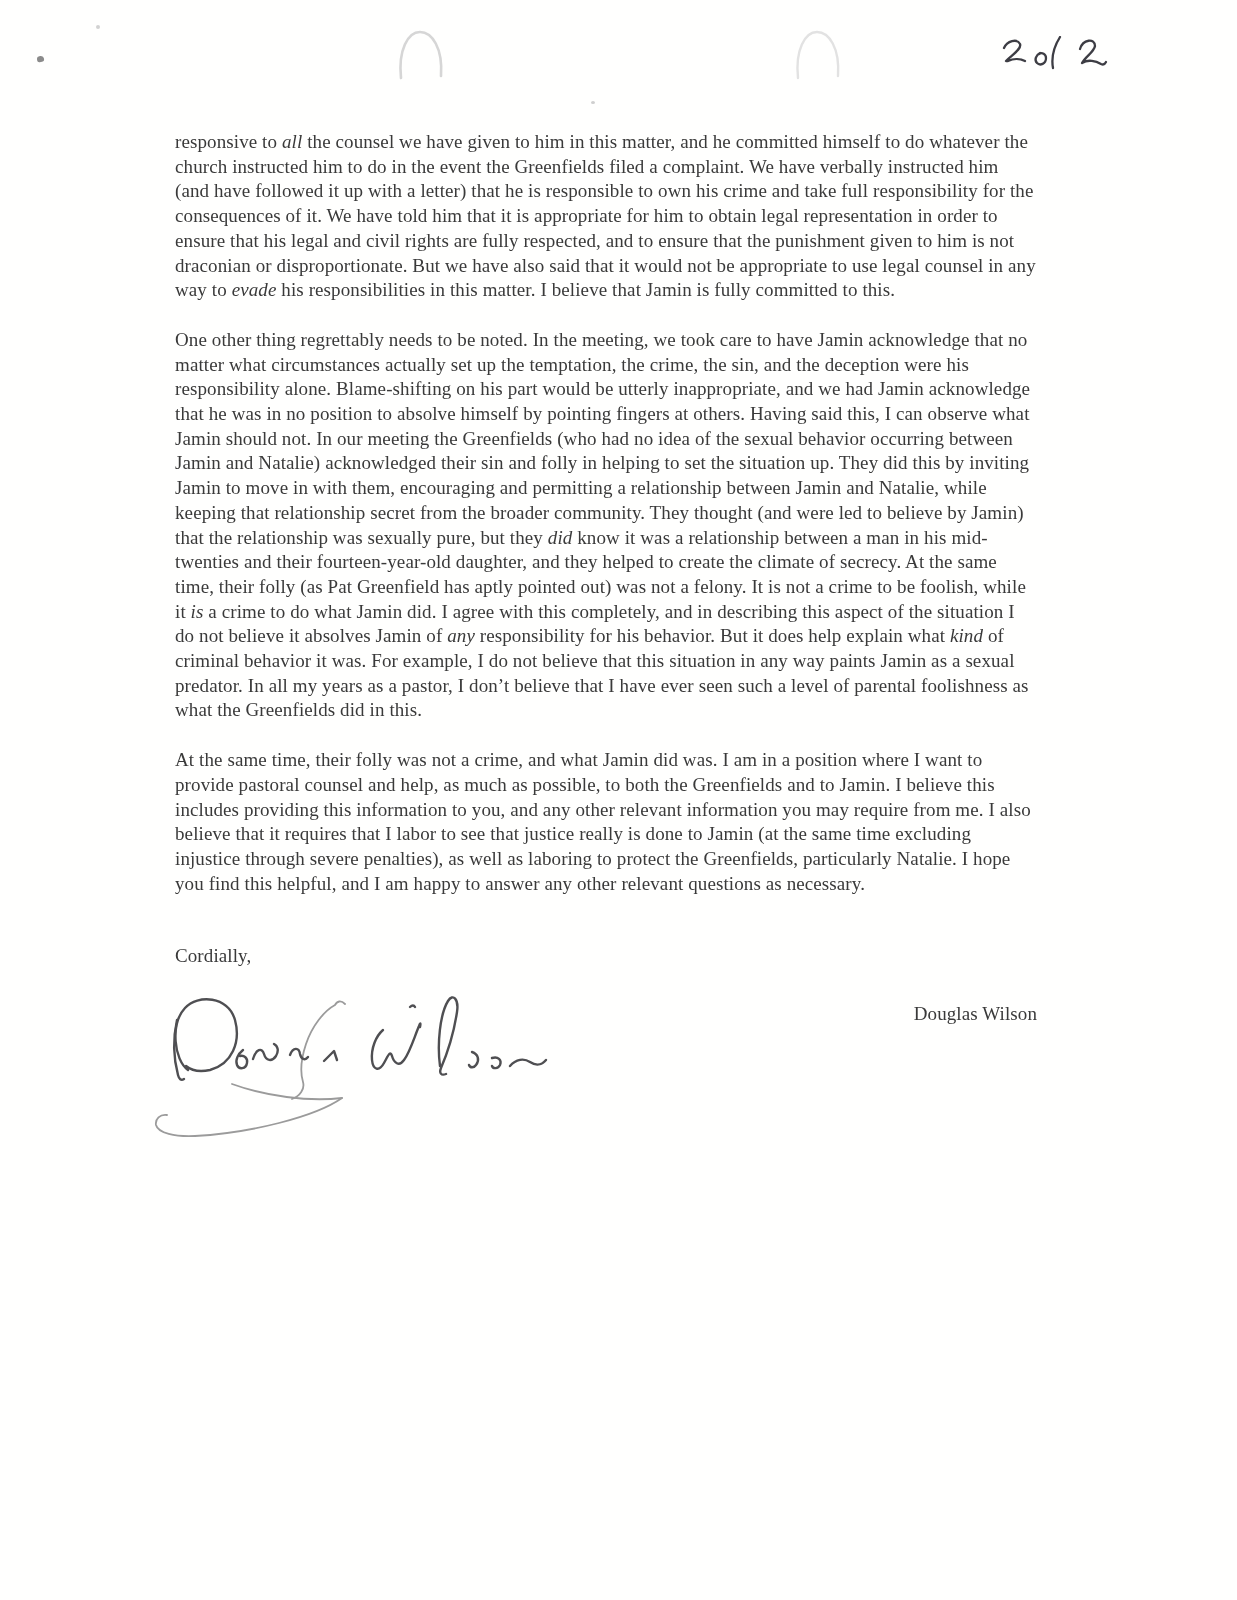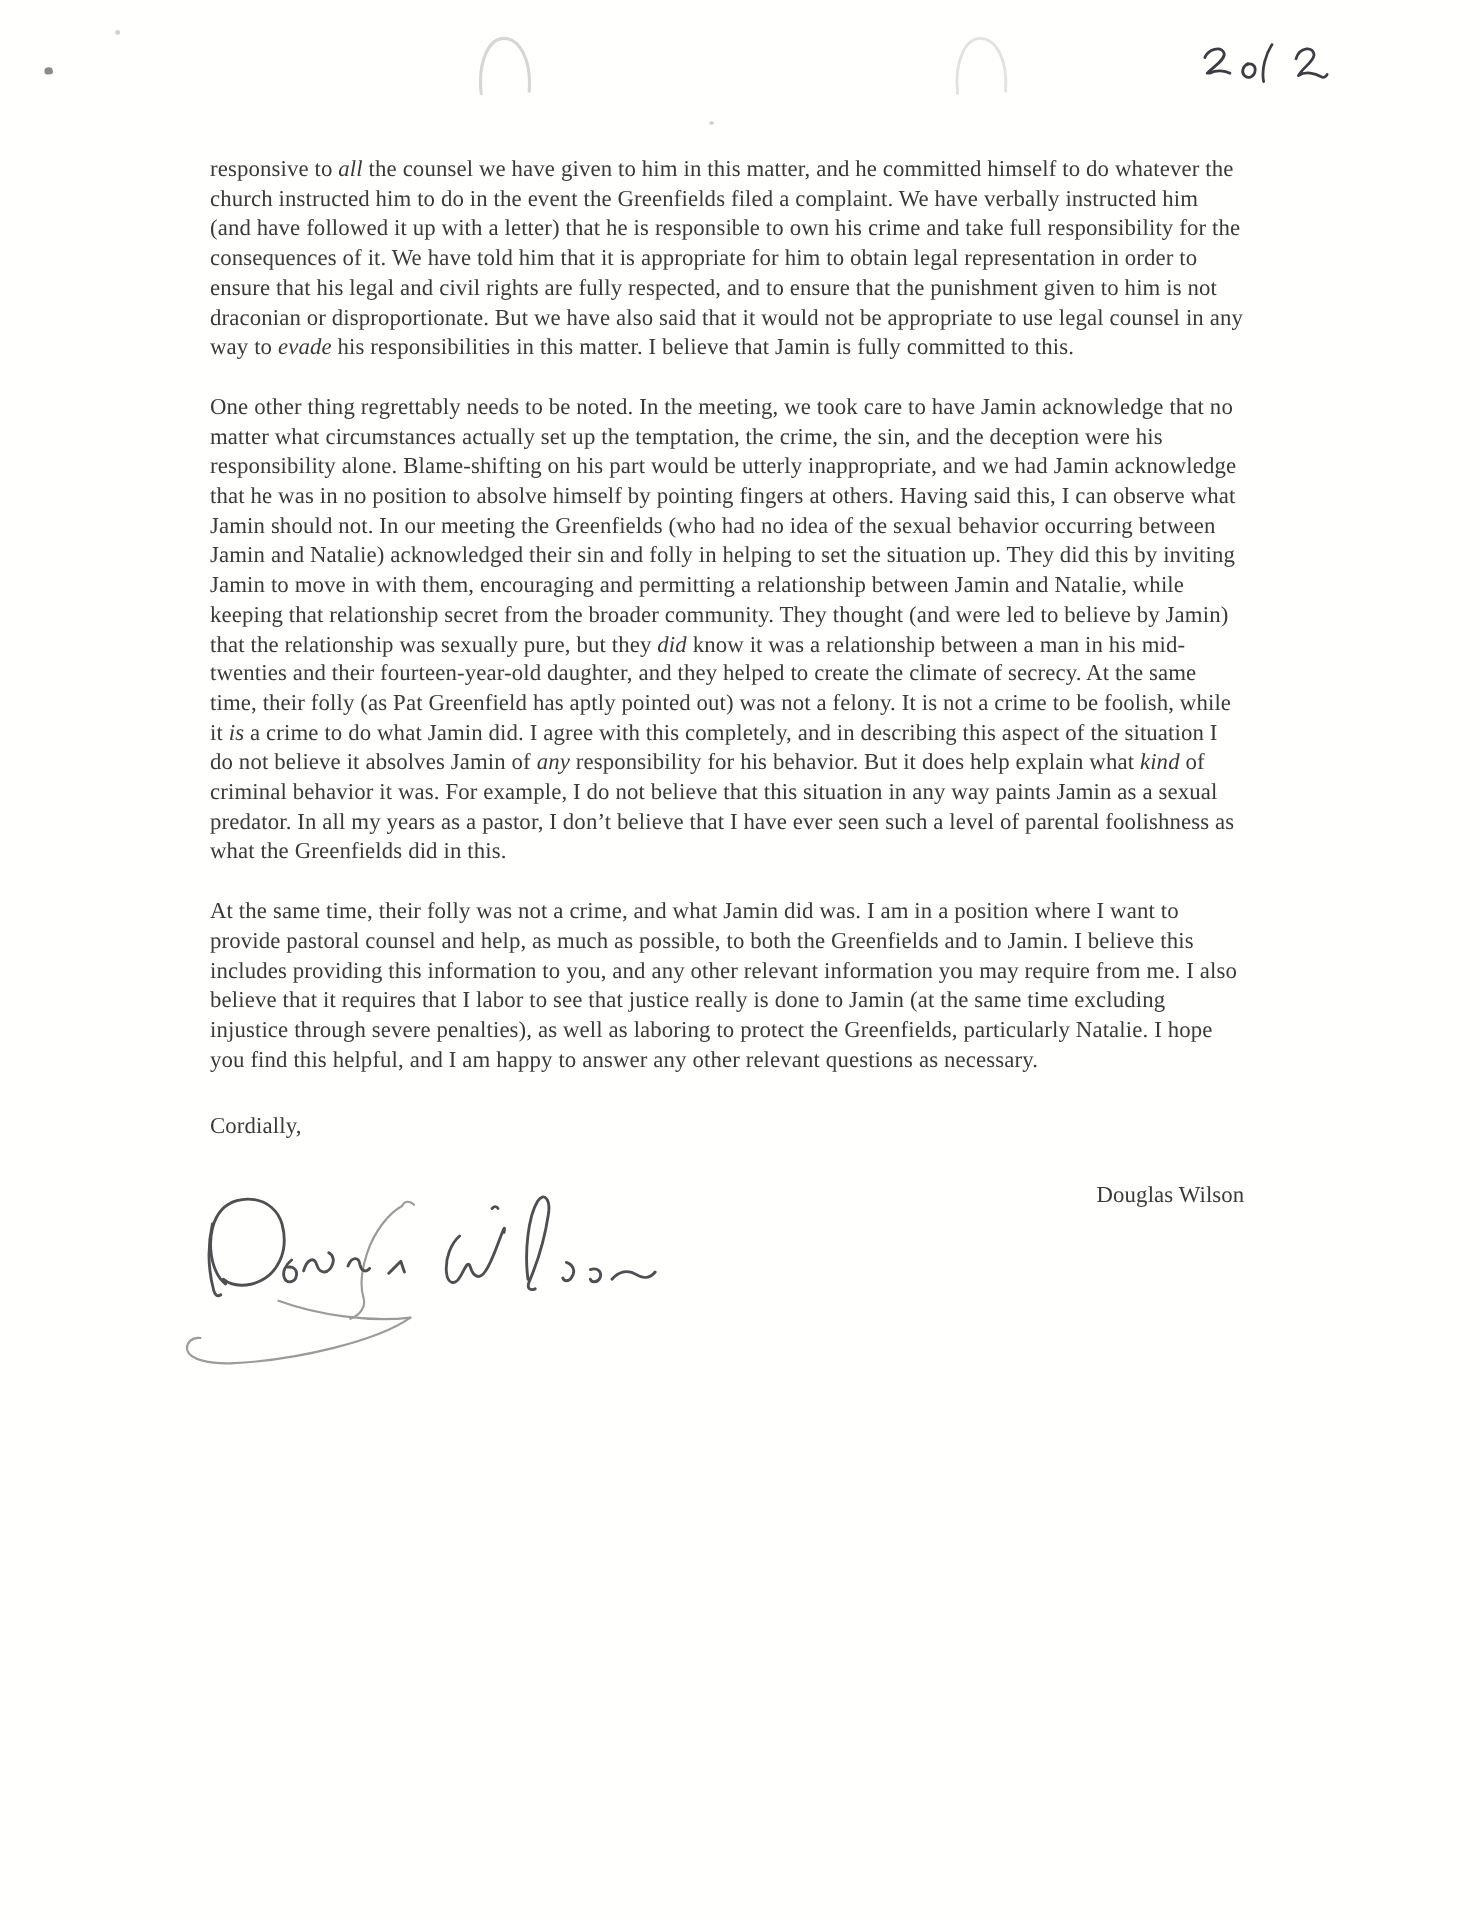--- a/index.html
+++ b/index.html
@@ -17,21 +17,21 @@
     left: 175px;
     top: 130px;
     width: 862px;
     font-size: 19px;
     line-height: 24.7px;
     letter-spacing: 0.1px;
     text-align: left;
   }
   .letter-body p { margin: 0 0 25px 0; }
   .letter-body em { font-style: italic; }
-  .closing { margin-top: 31px; position: relative; }
+  .closing { margin-top: 48px; position: relative; }
   .closing .salutation { margin: 0 0 33px 0; }
   .closing .signer { margin: 0; text-align: right; }
   .signature-svg {
     position: absolute;
     left: 140px;
     top: 986px;
     pointer-events: none;
   }
   .page-annotation-svg {
     position: absolute;

